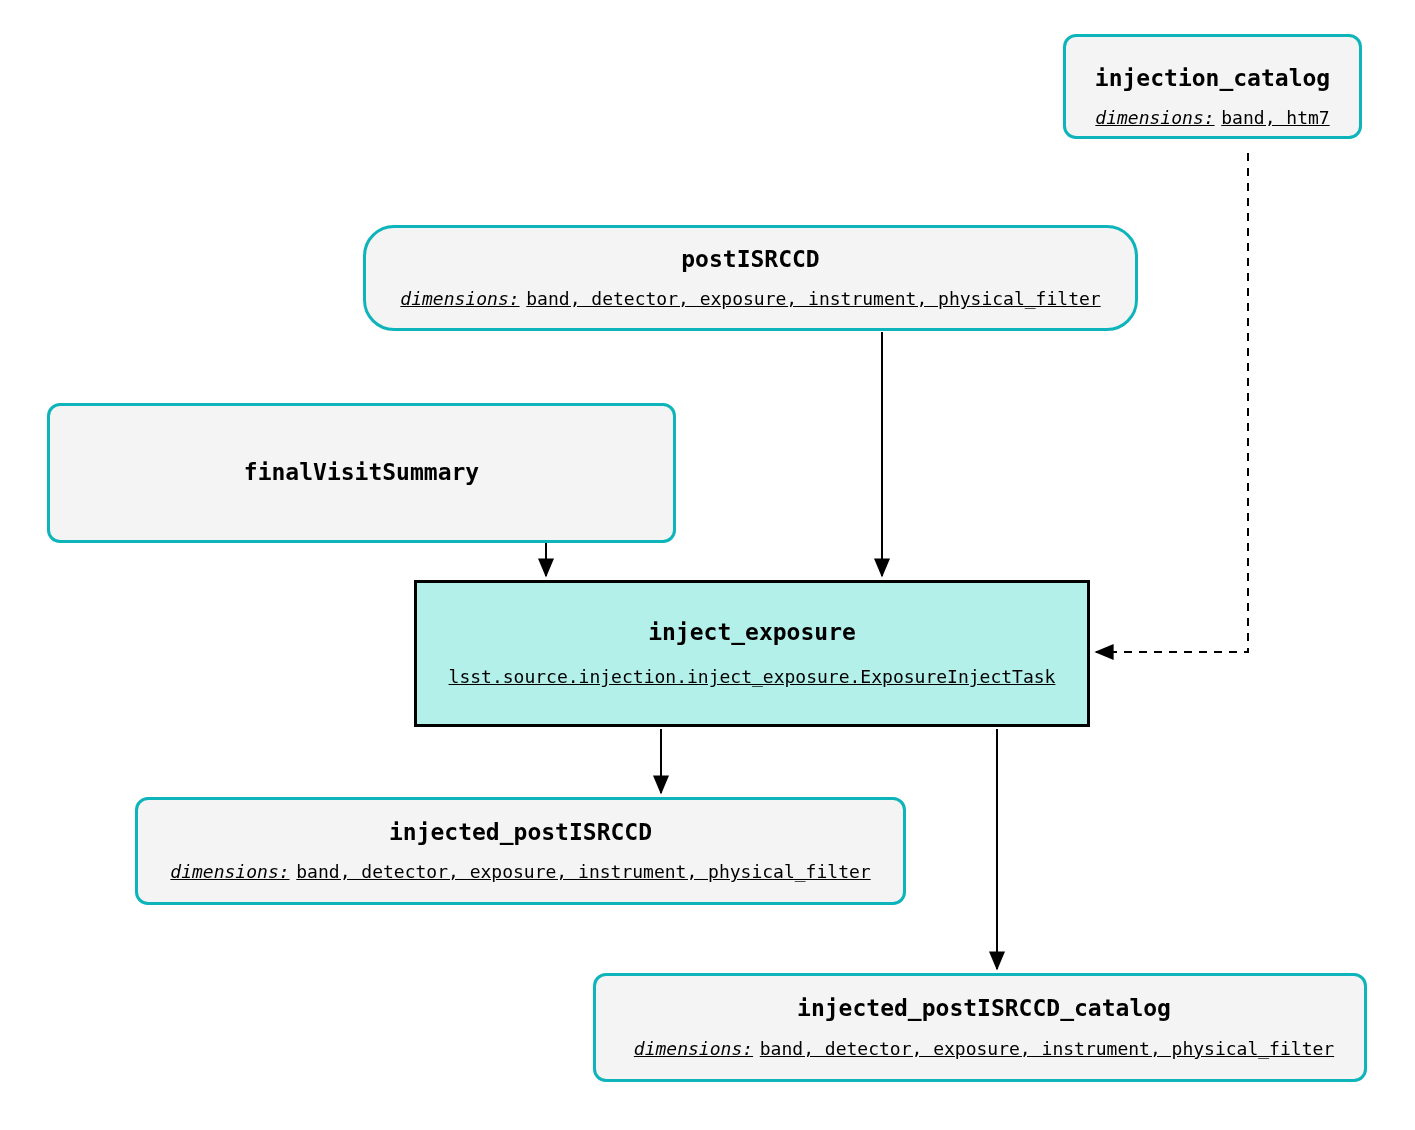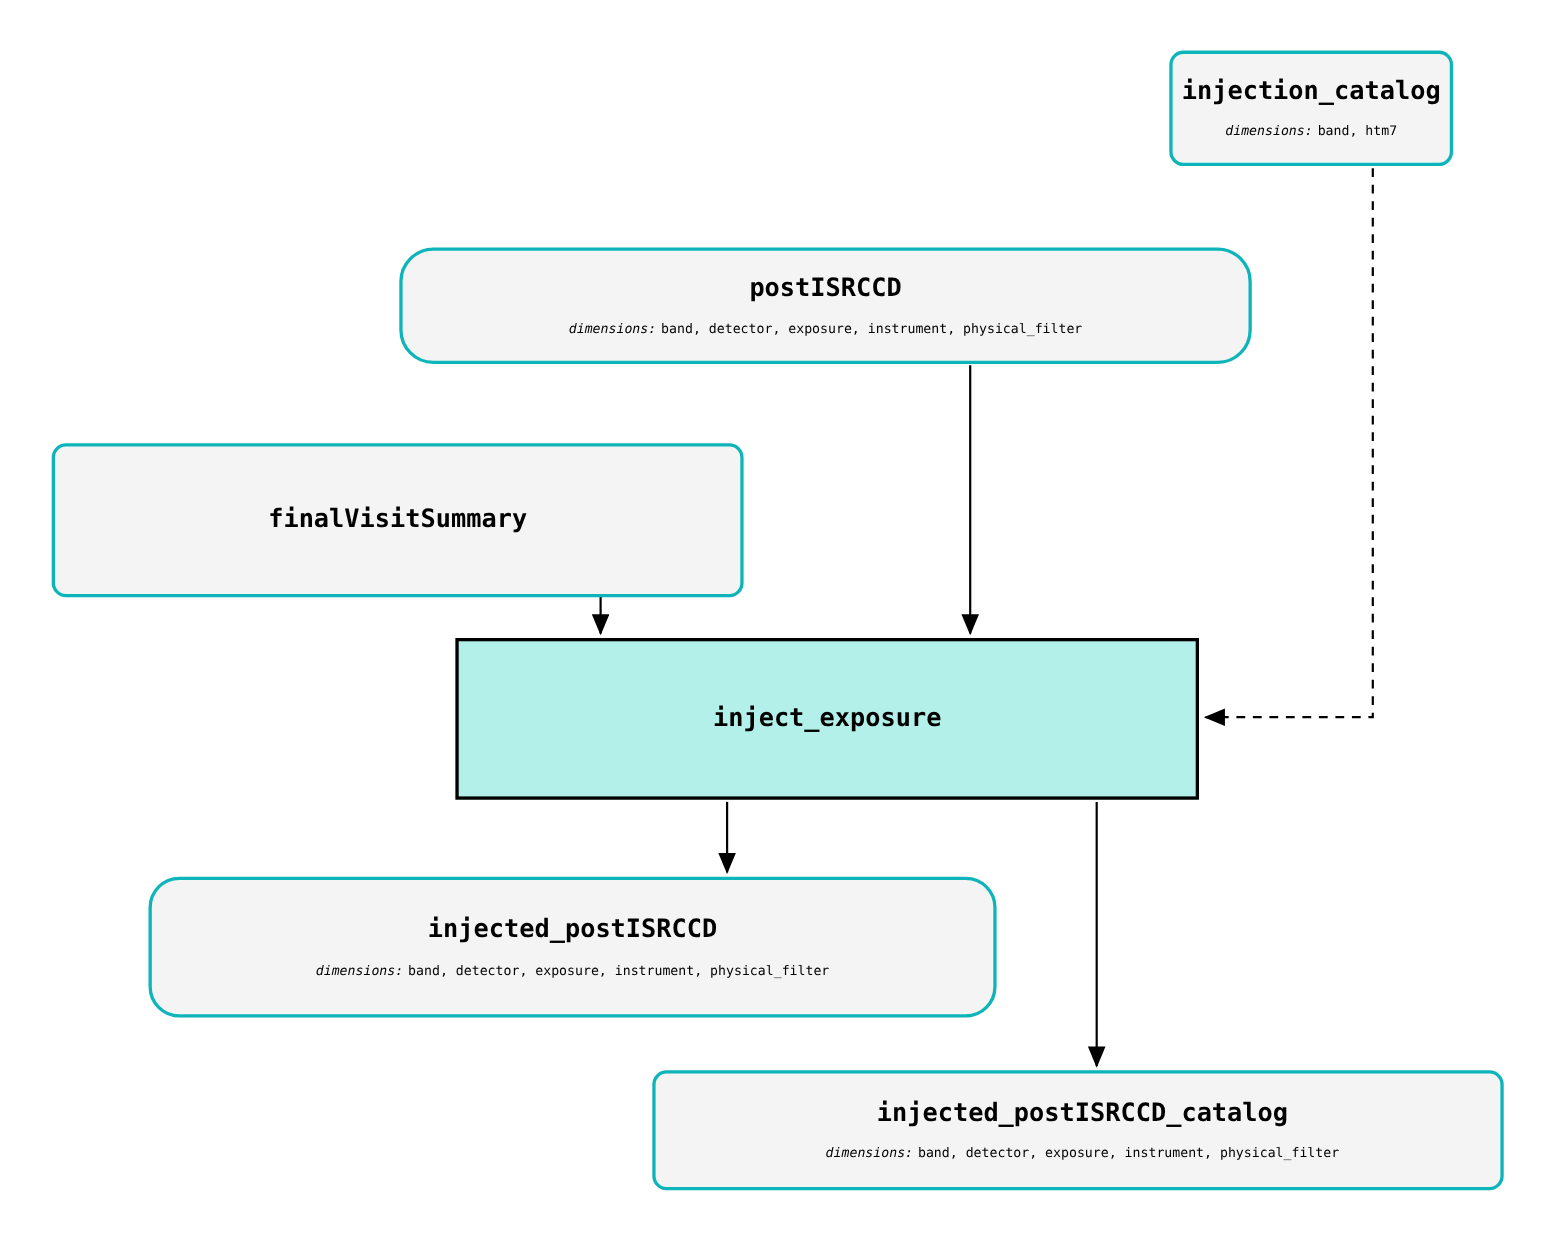--- a/index.html
+++ b/index.html
@@ -48,34 +48,35 @@
     border-radius: 0;
     gap: 15px;
   }
   .node-title {
     font-weight: bold;
     font-size: 23px;
     line-height: 1.1;
     white-space: nowrap;
   }
   .node-line {
-    font-size: 12px;
+    font-size: 18px;
     line-height: 1.1;
     white-space: nowrap;
+    text-decoration: underline;
   }
   .dim-label {
     font-style: italic;
     margin-right: 0.62ch;
   }
   
-  #node-injection-catalog          { left: 1063px; top: 46px;  width: 258px; height: 105px; }
+  #node-injection-catalog          { left: 1063px; top: 34px;  width: 299px; height: 105px; justify-content: flex-end; }
   #node-postISRCCD                 { left: 363px;  top: 225px; width: 775px; height: 106px; border-radius: 31px; }
   #node-finalVisitSummary          { left: 47px;   top: 403px; width: 629px; height: 140px; }
   #node-inject-exposure            { left: 414px;  top: 580px; width: 676px; height: 147px; gap: 22px; }
-  #node-injected-postISRCCD        { left: 135px;  top: 797px; width: 771px; height: 128px; border-radius: 28px; }
+  #node-injected-postISRCCD        { left: 135px;  top: 797px; width: 771px; height: 108px; }
   #node-injected-postISRCCD-catalog{ left: 593px;  top: 973px; width: 774px; height: 109px; padding-left: 24px; }
 
   .edge { stroke: var(--edge); stroke-width: 2; fill: none; }
   .edge.dashed { stroke-dasharray: 8 7; }
 </style>
 </head>
 <body>
 
 <div class="canvas">
 
@@ -105,20 +106,21 @@
       <span class="dim-label">dimensions:</span><span>band, detector, exposure, instrument, physical_filter</span>
     </div>
   </div>
 
   <div class="node dataset" id="node-finalVisitSummary">
     <div class="node-title">finalVisitSummary</div>
   </div>
 
   <div class="node task" id="node-inject-exposure">
     <div class="node-title">inject_exposure</div>
+    <div class="node-line">lsst.source.injection.inject_exposure.ExposureInjectTask</div>
   </div>
 
   <div class="node dataset" id="node-injected-postISRCCD">
     <div class="node-title">injected_postISRCCD</div>
     <div class="node-line">
       <span class="dim-label">dimensions:</span><span>band, detector, exposure, instrument, physical_filter</span>
     </div>
   </div>
 
   <div class="node dataset" id="node-injected-postISRCCD-catalog">

